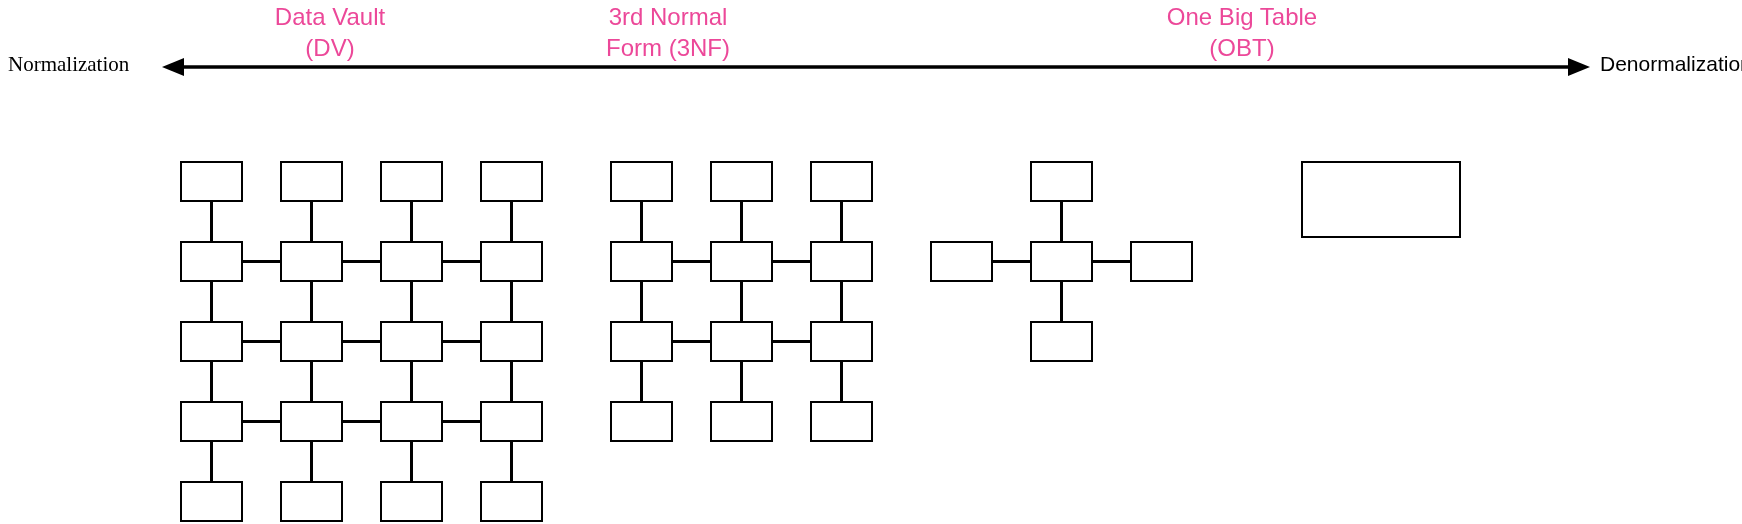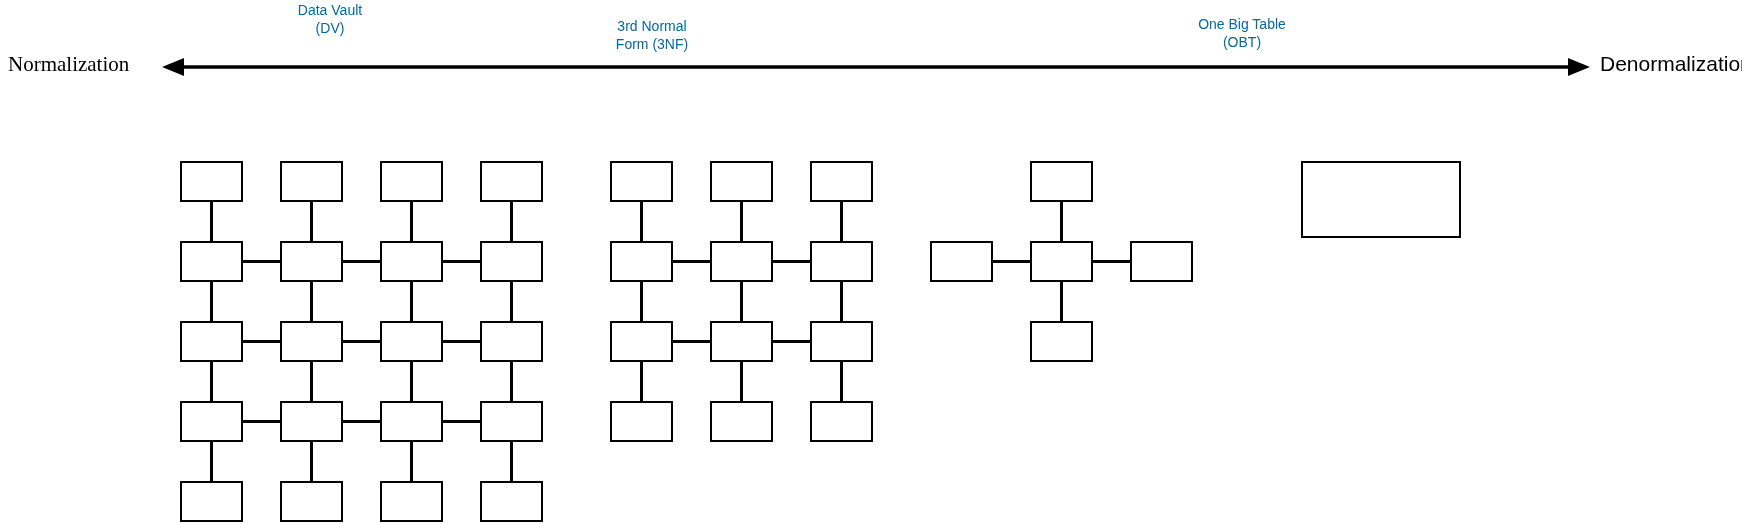--- a/index.html
+++ b/index.html
@@ -26,31 +26,31 @@
     left: 8px;
     top: 52px;
     font-family: Liberation Serif, serif;
   }
   #label-denormalization {
     left: 1600px;
     top: 52px;
   }
   .stage-label {
     position: absolute;
-    font-size: 14px;
-    color: #0369a1;
+    font-size: 24px;
+    color: #ec4899;
     text-align: center;
     line-height: 1.28;
     white-space: pre-line;
     transform: translateX(-50%);
   }
   #stage-label-0 { left: 330px; top: 2px; }
-  #stage-label-1 { left: 652px; top: 2px; margin-top: 16px; }
+  #stage-label-1 { left: 668px; top: 2px; }
   #stage-label-2 { left: 952px; top: 2px; }
-  #stage-label-3 { left: 1242px; top: 16px; }
+  #stage-label-3 { left: 1242px; top: 2px; }
 
   #axis-arrow {
     position: absolute;
     left: 160px;
     top: 50px;
     width: 1432px;
     height: 34px;
     pointer-events: none;
   }
 

